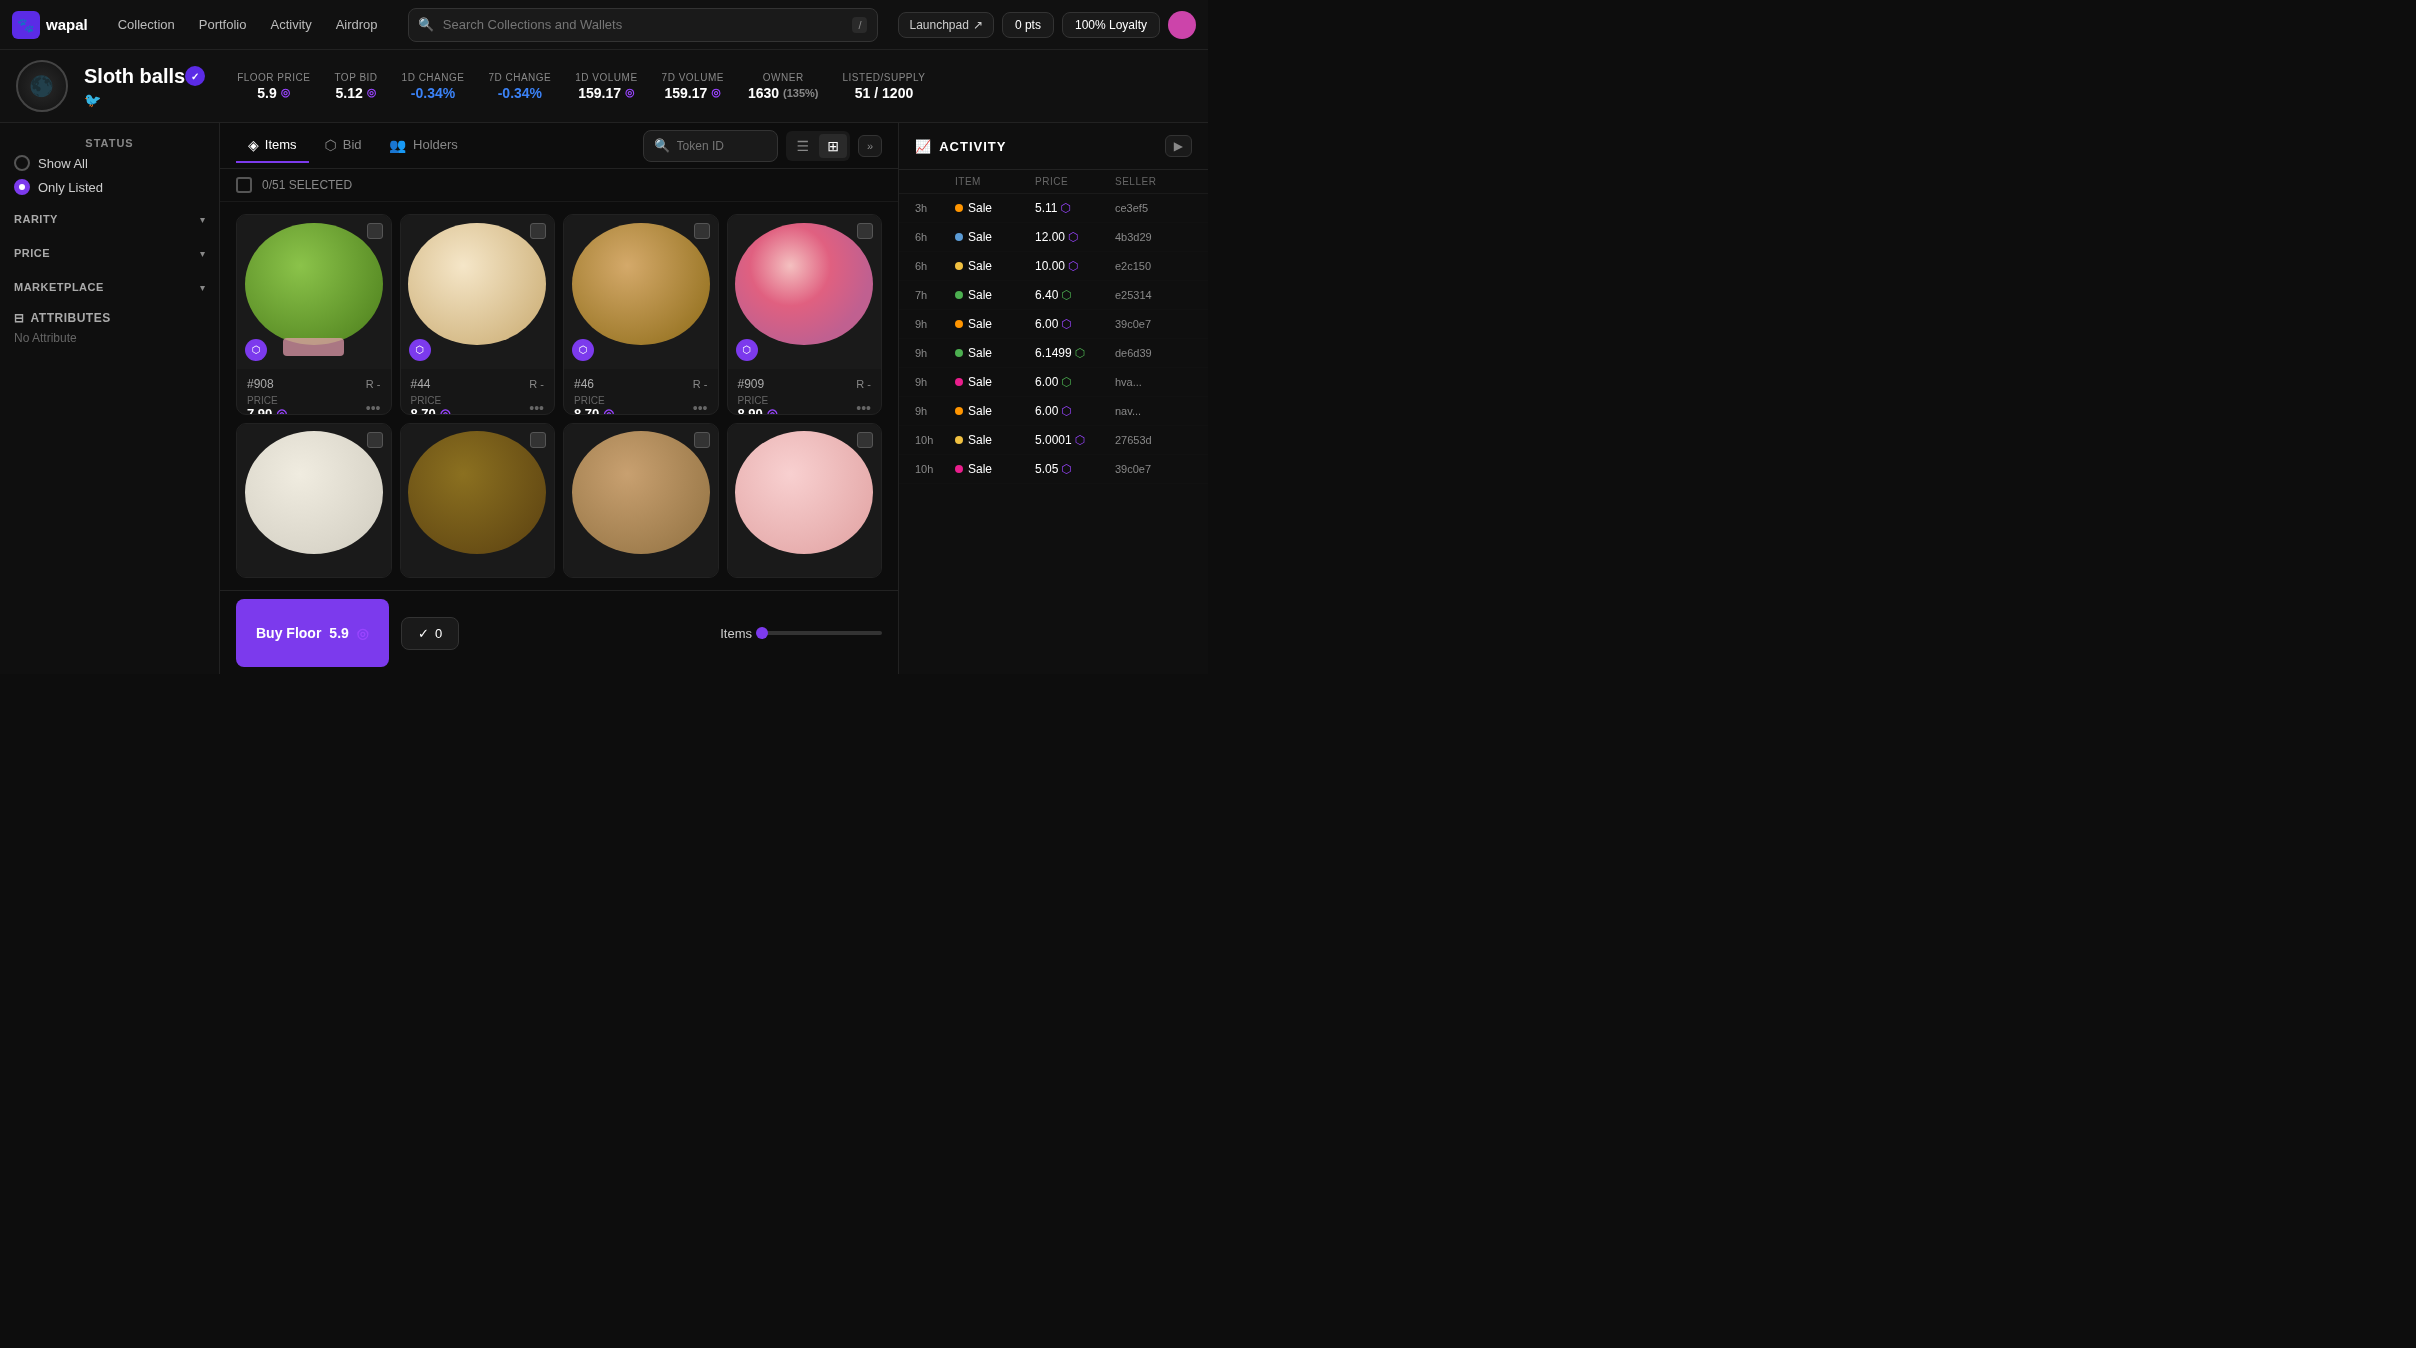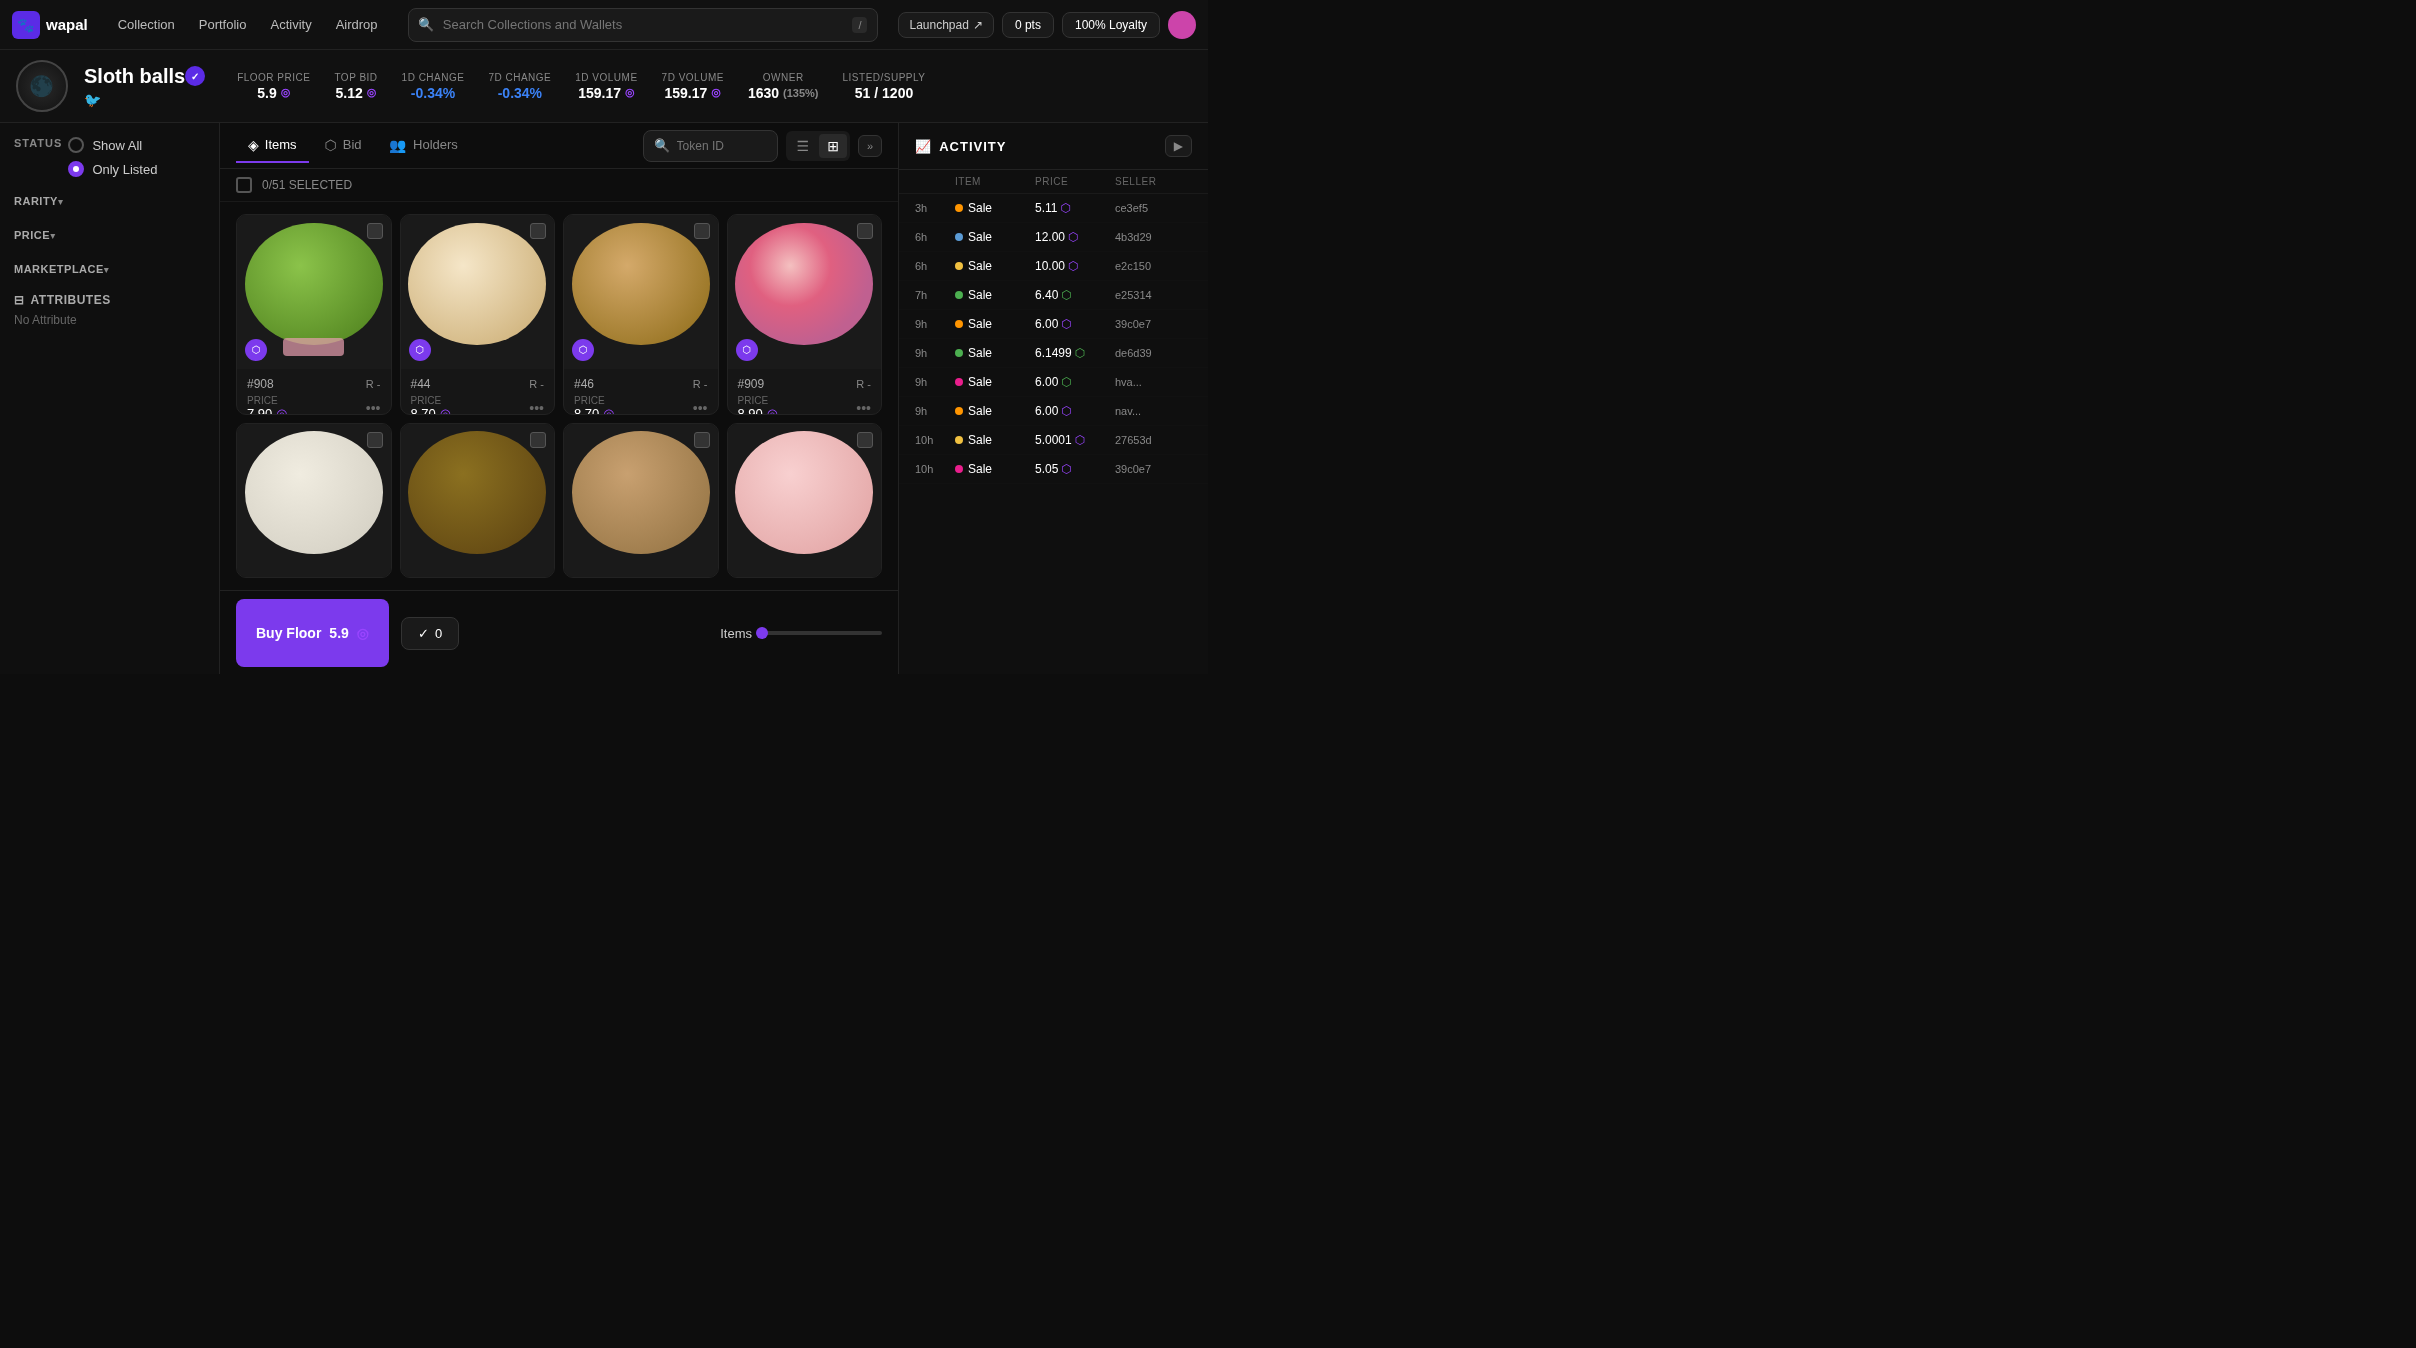--- a/index.html
+++ b/index.html
@@ -214,22 +214,23 @@
       background: #7c3aed;
     }
     .radio-circle.active::after {
       content: '';
       width: 6px; height: 6px;
       background: #fff;
       border-radius: 50%;
     }
     .filter-section {
       display: flex;
-      flex-direction: row;
+      flex-direction: column;
       gap: 6px;
+      text-align: center;
     }
     .filter-header {
       display: flex;
       justify-content: space-between;
       align-items: center;
       cursor: pointer;
       padding: 4px 0;
     }
     .filter-title {
       font-size: 11px;
@@ -385,21 +386,21 @@
     .nft-id { font-size: 12px; color: #aaa; }
     .nft-rarity { font-size: 11px; color: #888; }
     .nft-price-row {
       display: flex;
       justify-content: space-between;
       align-items: center;
     }
     .price-label { font-size: 10px; color: #666; text-transform: uppercase; }
     .price-value {
       font-size: 13px;
-      font-weight: 400;
+      font-weight: 700;
       display: flex;
       align-items: center;
       gap: 4px;
     }
     .more-btn { color: #666; font-size: 14px; cursor: pointer; }
 
     
     .bottom-bar {
       display: flex;
       align-items: center;

